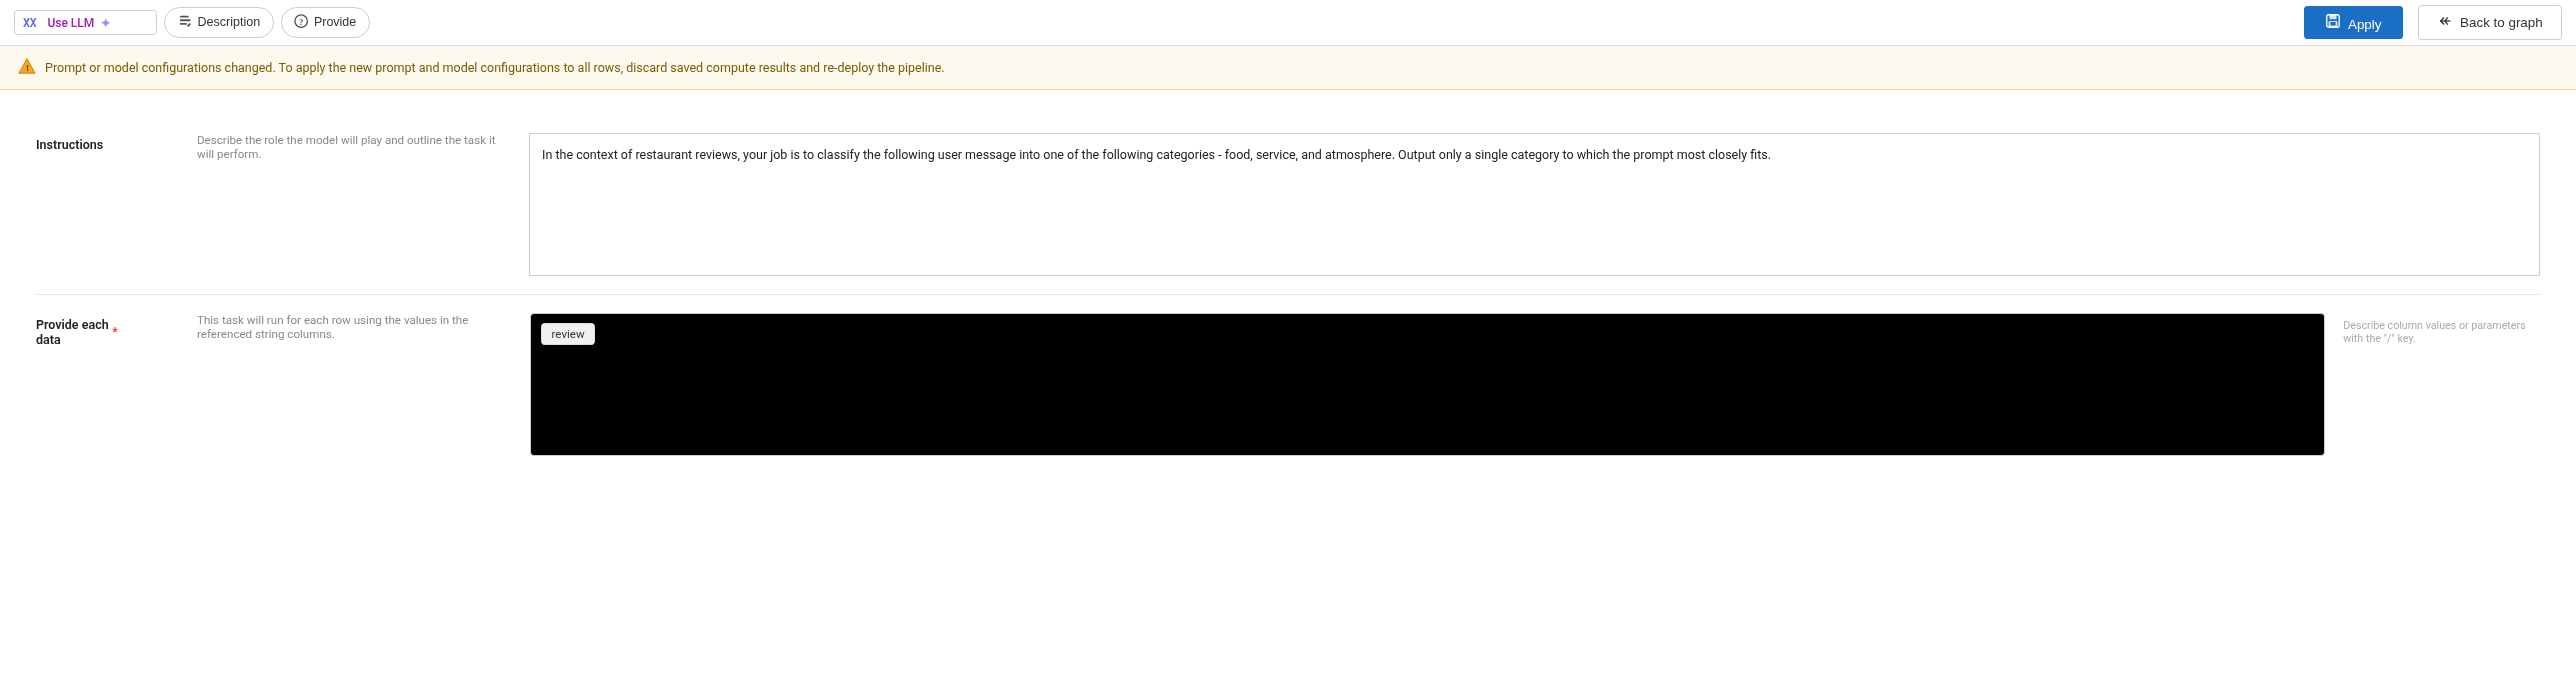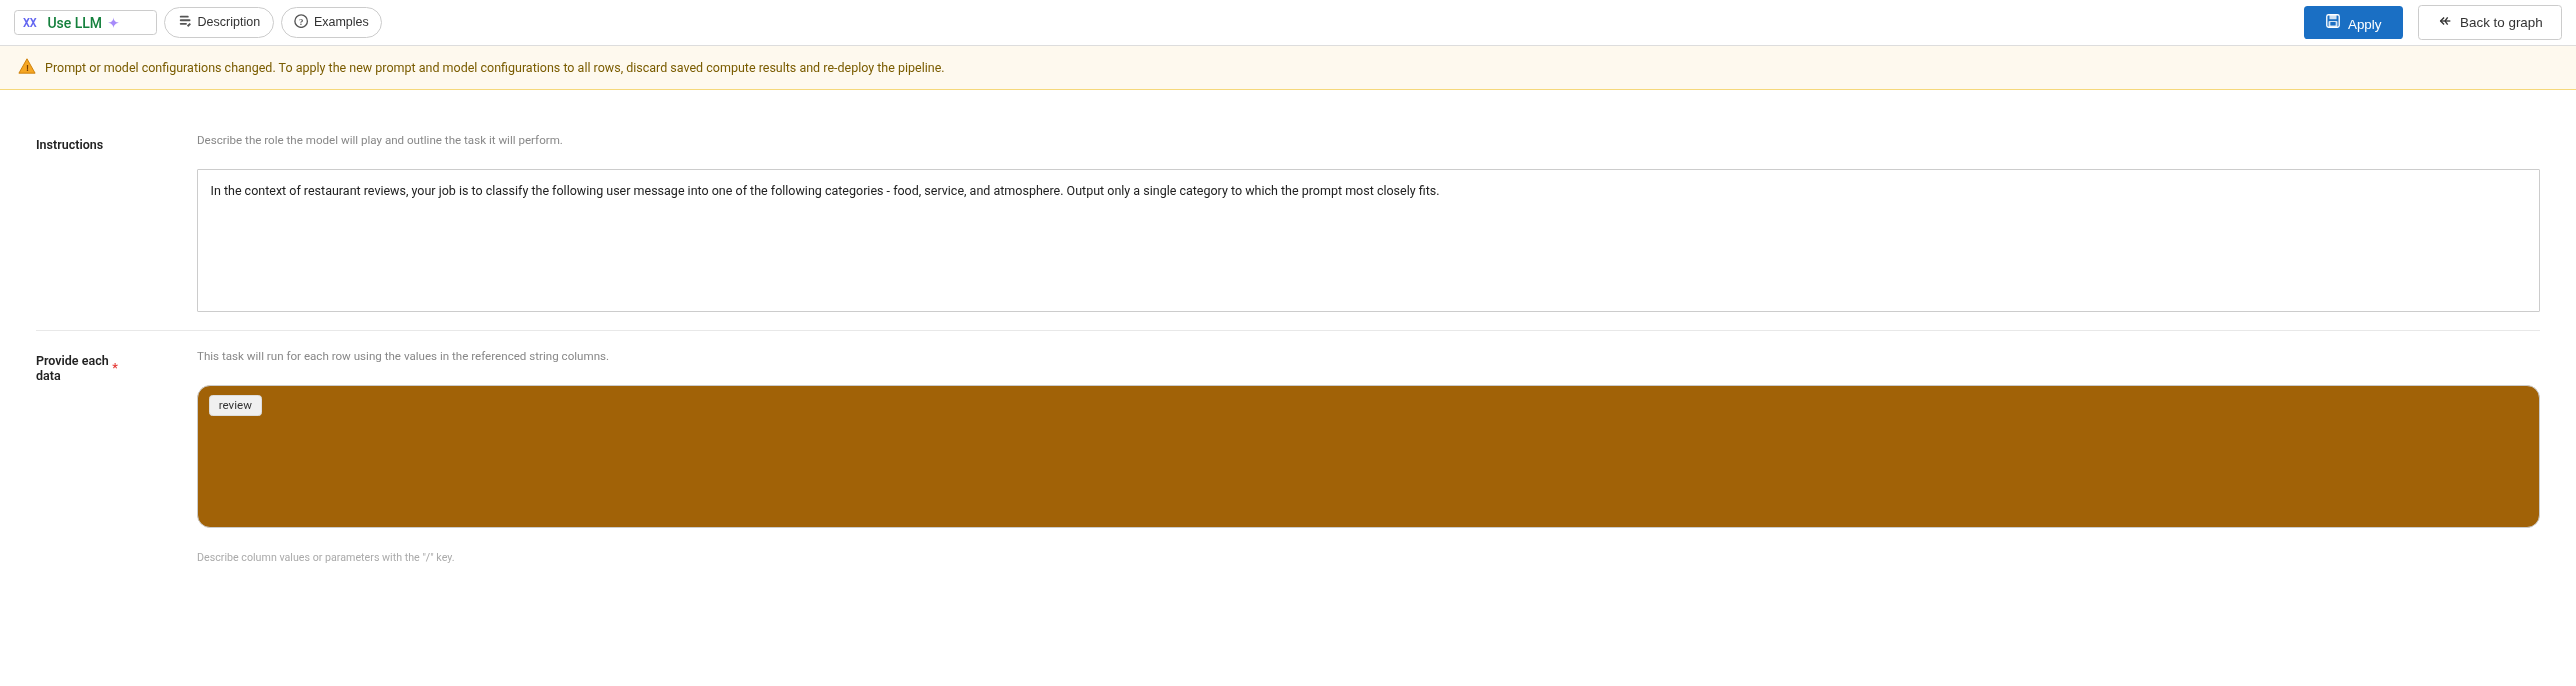--- a/index.html
+++ b/index.html
@@ -39,23 +39,23 @@
       background: #fff;
     }
 
     .node-icon {
       display: flex;
       align-items: center;
       color: #1d4ed8;
     }
 
     .node-title-text {
-      font-size: 14px;
+      font-size: 12px;
       font-weight: 500;
-      color: #15803d;
+      color: #a21caf;
     }
 
     .magic-icon {
       color: #a78bfa;
       font-size: 14.3px;
       cursor: pointer;
     }
 
     .tab-btn {
       display: flex;
@@ -154,21 +154,21 @@
     }
 
     .required-star {
       color: #e53935;
       font-size: 12.5px;
     }
 
     .form-field {
       flex: 1;
       display: flex;
-      flex-direction: column;
+      flex-direction: row;
       gap: 18px;
     }
 
     .field-hint {
       font-size: 11.6px;
       color: #888;
       margin-bottom: 3.6px;
     }
 
     .text-area-wrapper {
@@ -192,22 +192,22 @@
 
     
     .input-section {
       display: flex;
       align-items: flex-start;
       padding: 18px 0;
     }
 
     .tag-container {
       border: 0.9px solid #ccc;
-      border-radius: 13px;
-      background: #a16207;
+      border-radius: 4px;
+      background: #000000;
       min-height: 143px;
       padding: 9px 10.7px;
       width: 100%;
     }
 
     .tag {
       display: inline-flex;
       align-items: center;
       background: #f0f0f0;
       border: 0.9px solid #ddd;
@@ -264,21 +264,21 @@
     <span>Description</span>
   </button>
 
   <button class="tab-btn">
     <span class="tab-icon">
       <svg width="14.3" height="14.3" viewBox="0 0 16 16" fill="none" xmlns="http://www.w3.org/2000/svg" style="font-size:15px">
         <circle cx="8" cy="8" r="7" stroke="#555" stroke-width="1.5" fill="none"></circle>
         <text x="5.5" y="12" font-size="10" font-family="serif" fill="#555" font-weight="700">?</text>
       </svg>
     </span>
-    <span>Examples</span>
+    <span>Provide</span>
   </button>
 
   <div class="header-spacer"></div>
 
   <button class="apply-btn">
     <span>
       <svg width="16" height="16" viewBox="0 0 18 18" fill="none" xmlns="http://www.w3.org/2000/svg">
         <rect x="2" y="2" width="14" height="14" rx="2" stroke="white" stroke-width="1.5" fill="none"></rect>
         <rect x="5" y="2" width="8" height="5" rx="0" fill="white" opacity="0.8"></rect>
         <rect x="4" y="9" width="10" height="7" rx="1" fill="white" opacity="0.8"></rect>

